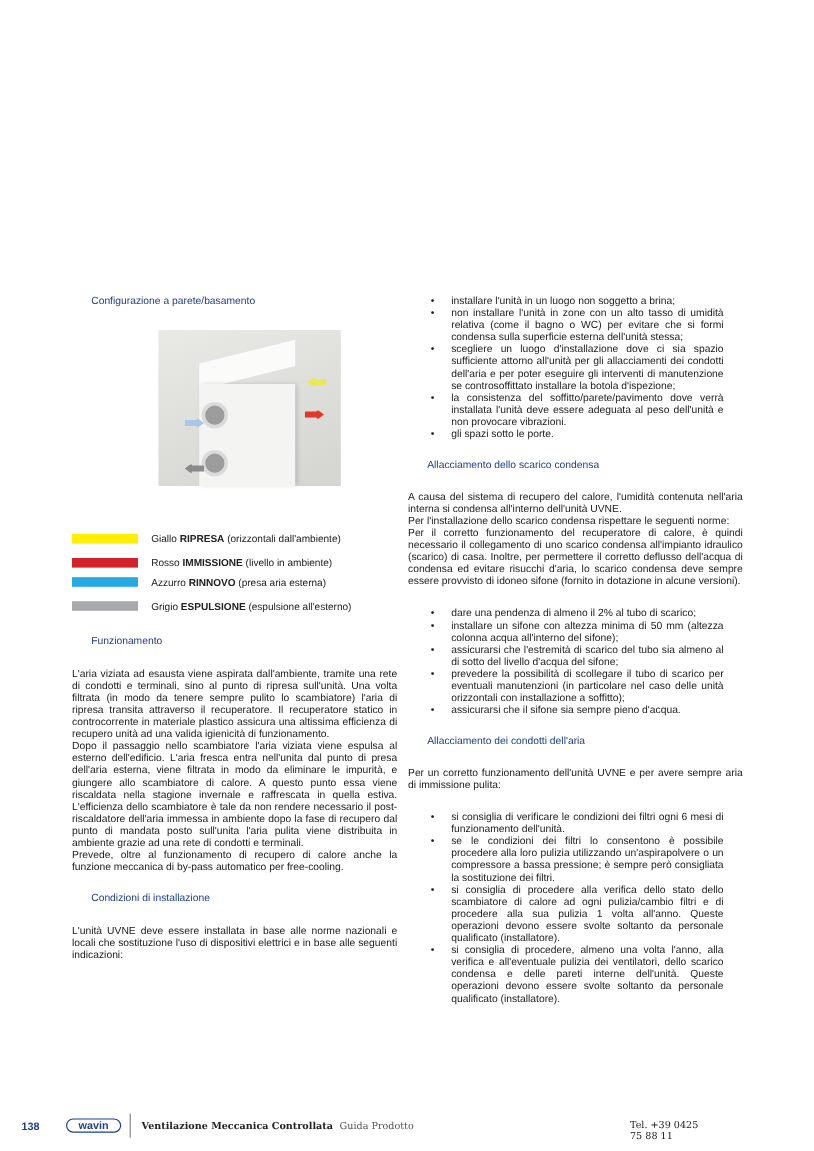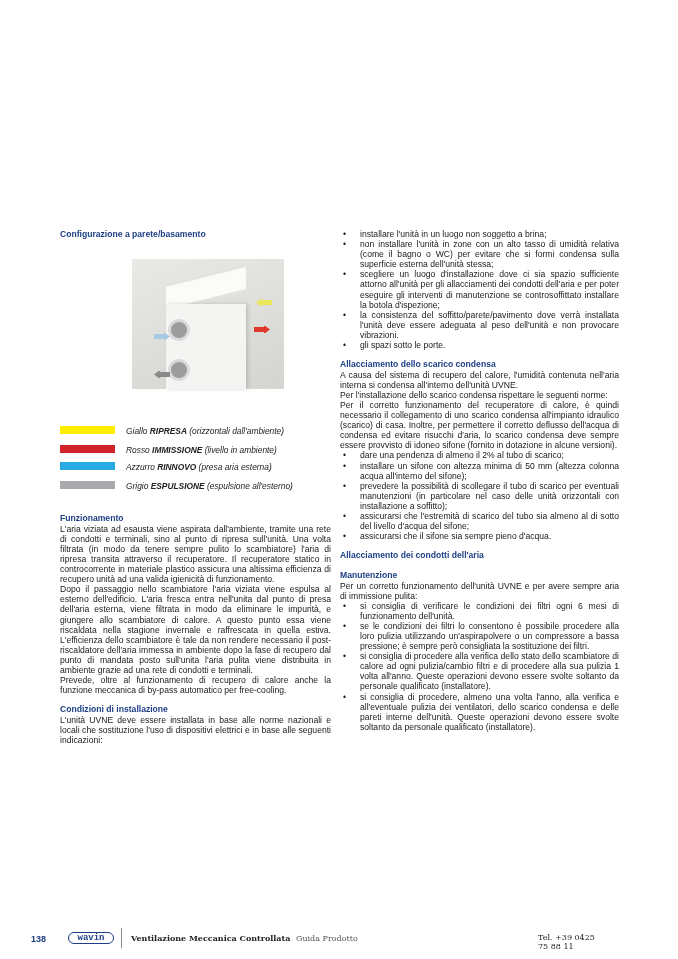--- a/index.html
+++ b/index.html
@@ -1,42 +1,42 @@
 <!DOCTYPE html>
 <html><head>
 <meta charset="utf-8">
 <style>
   html, body { margin:0; padding:0; }
   body { width:678px; height:959px; background:#ffffff; position:relative; overflow:hidden;
          font-family:"Liberation Sans", sans-serif; color:#1a1a1a; }
   .col { position:absolute; font-size:8.6px; line-height:10.1px; text-align:justify; }
   .left { left:60px; top:229px; width:271px; }
   .right { left:340px; top:229px; width:279px; }
-  h3 { margin:0; font-size:8.6px; line-height:10.6px; color:#1d3f86; font-weight:bold; }
+  h3 { margin:16px; font-size:8.6px; line-height:10.6px; color:#1d3f86; font-weight:normal; }
   p { margin:0; }
-  ul { margin:0; padding:0; list-style:none; }
+  ul { margin:16px; padding:0; list-style:none; }
   li { position:relative; padding-left:20px; }
   li::before { content:"•"; position:absolute; left:3px; top:0; }
   .photo { position:relative; width:152px; height:130px; margin:19px 0 0 72px;
            background:linear-gradient(160deg,#e9e9e6 0%,#dcdcd8 60%,#d4d4d0 100%); }
   .box { position:absolute; left:34px; top:45px; width:80px; height:85px; background:#f4f4f2;
          box-shadow:2px 0 4px rgba(0,0,0,0.15); }
   .box-top { position:absolute; left:34px; top:28px; width:80px; height:22px; background:#fbfbfa;
              transform:skewY(-14deg); transform-origin:left bottom; }
   .port { position:absolute; width:16px; height:16px; border-radius:50%; background:#9c9c9c;
           border:3px solid #dadada; }
   .arrow { position:absolute; width:16px; height:7px; }
   .legend { margin-top:37px; }
-  .legend-row { display:flex; align-items:flex-start; height:15px; margin-bottom:4.5px; font-size:8.4px; color:#222;font-style:italic; }
+  .legend-row { display:flex; align-items:center; height:15px; margin-bottom:4.5px; font-size:8.4px; color:#222; }
   .swatch { width:55px; height:8px; margin-right:11px; }
   .sec { margin-top:9px; }
-  .footer { position:absolute; left:13px; top:928px; width:582px; height:22px; font-size:8.5px; }
+  .footer { position:absolute; left:0; top:928px; width:582px; height:22px; font-size:8.5px; }
   .pg { position:absolute; left:18px; top:6px; color:#1d3f86; font-weight:bold; font-size:9px; }
   .logo { position:absolute; left:55px; top:4px; width:44px; height:10px; border:1.4px solid #1d3f86;
-          border-radius:7px; color:#1d3f86; font-family:Liberation Mono, monospace; font-size:9px;
+          border-radius:7px; color:#1d3f86; font-family:Liberation Sans, sans-serif; font-size:9px;
           line-height:10px; text-align:center; font-weight:bold; }
   .vline { position:absolute; left:108px; top:0; width:1px; height:20px; background:#888; }
   .ftitle { position:absolute; left:118px; top:5px; font-family:"DejaVu Serif", serif; font-weight:bold; font-size:8px; color:#222; }
   .fsub { font-weight:normal; color:#555; }
   .tel { position:absolute; left:525px; top:5px; font-family:"DejaVu Serif", serif; font-weight:normal; font-size:8px; color:#222; }
 </style>
 </head>
 <body>
 
 <div class="col left">
@@ -102,32 +102,31 @@
   </ul>
 
   <div class="sec">
     <h3>Allacciamento dello scarico condensa</h3>
     <p>A causa del sistema di recupero del calore, l'umidità contenuta nell'aria interna si condensa all'interno dell'unità UVNE.</p>
     <p>Per l'installazione dello scarico condensa rispettare le seguenti norme:</p>
     <p>Per il corretto funzionamento del recuperatore di calore, è quindi necessario il collegamento di uno scarico condensa all'impianto idraulico (scarico) di casa. Inoltre, per permettere il corretto deflusso dell'acqua di condensa ed evitare risucchi d'aria, lo scarico condensa deve sempre essere provvisto di idoneo sifone (fornito in dotazione in alcune versioni).</p>
     <ul>
       <li>dare una pendenza di almeno il 2% al tubo di scarico;</li>
       <li>installare un sifone con altezza minima di 50 mm (altezza colonna acqua all'interno del sifone);</li>
+      <li>assicurarsi che l'estremità di scarico del tubo sia almeno al di sotto del livello d'acqua del sifone;</li>
       <li>prevedere la possibilità di scollegare il tubo di scarico per eventuali manutenzioni (in particolare nel caso delle unità orizzontali con installazione a soffitto);</li>
-      <li>assicurarsi che l'estremità di scarico del tubo sia almeno al di sotto del livello d'acqua del sifone;</li>
       <li>assicurarsi che il sifone sia sempre pieno d'acqua.</li>
     </ul>
   </div>
 
   <div class="sec">
     <h3>Allacciamento dei condotti dell'aria</h3>
   </div>
 
   <div class="sec">
-    <h3>Manutenzione</h3>
     <p>Per un corretto funzionamento dell'unità UVNE e per avere sempre aria di immissione pulita:</p>
     <ul>
       <li>si consiglia di verificare le condizioni dei filtri ogni 6 mesi di funzionamento dell'unità.</li>
       <li>se le condizioni dei filtri lo consentono è possibile procedere alla loro pulizia utilizzando un'aspirapolvere o un compressore a bassa pressione; è sempre però consigliata la sostituzione dei filtri.</li>
       <li>si consiglia di procedere alla verifica dello stato dello scambiatore di calore ad ogni pulizia/cambio filtri e di procedere alla sua pulizia 1 volta all'anno. Queste operazioni devono essere svolte soltanto da personale qualificato (installatore).</li>
       <li>si consiglia di procedere, almeno una volta l'anno, alla verifica e all'eventuale pulizia dei ventilatori, dello scarico condensa e delle pareti interne dell'unità. Queste operazioni devono essere svolte soltanto da personale qualificato (installatore).</li>
     </ul>
   </div>
 </div>
 

